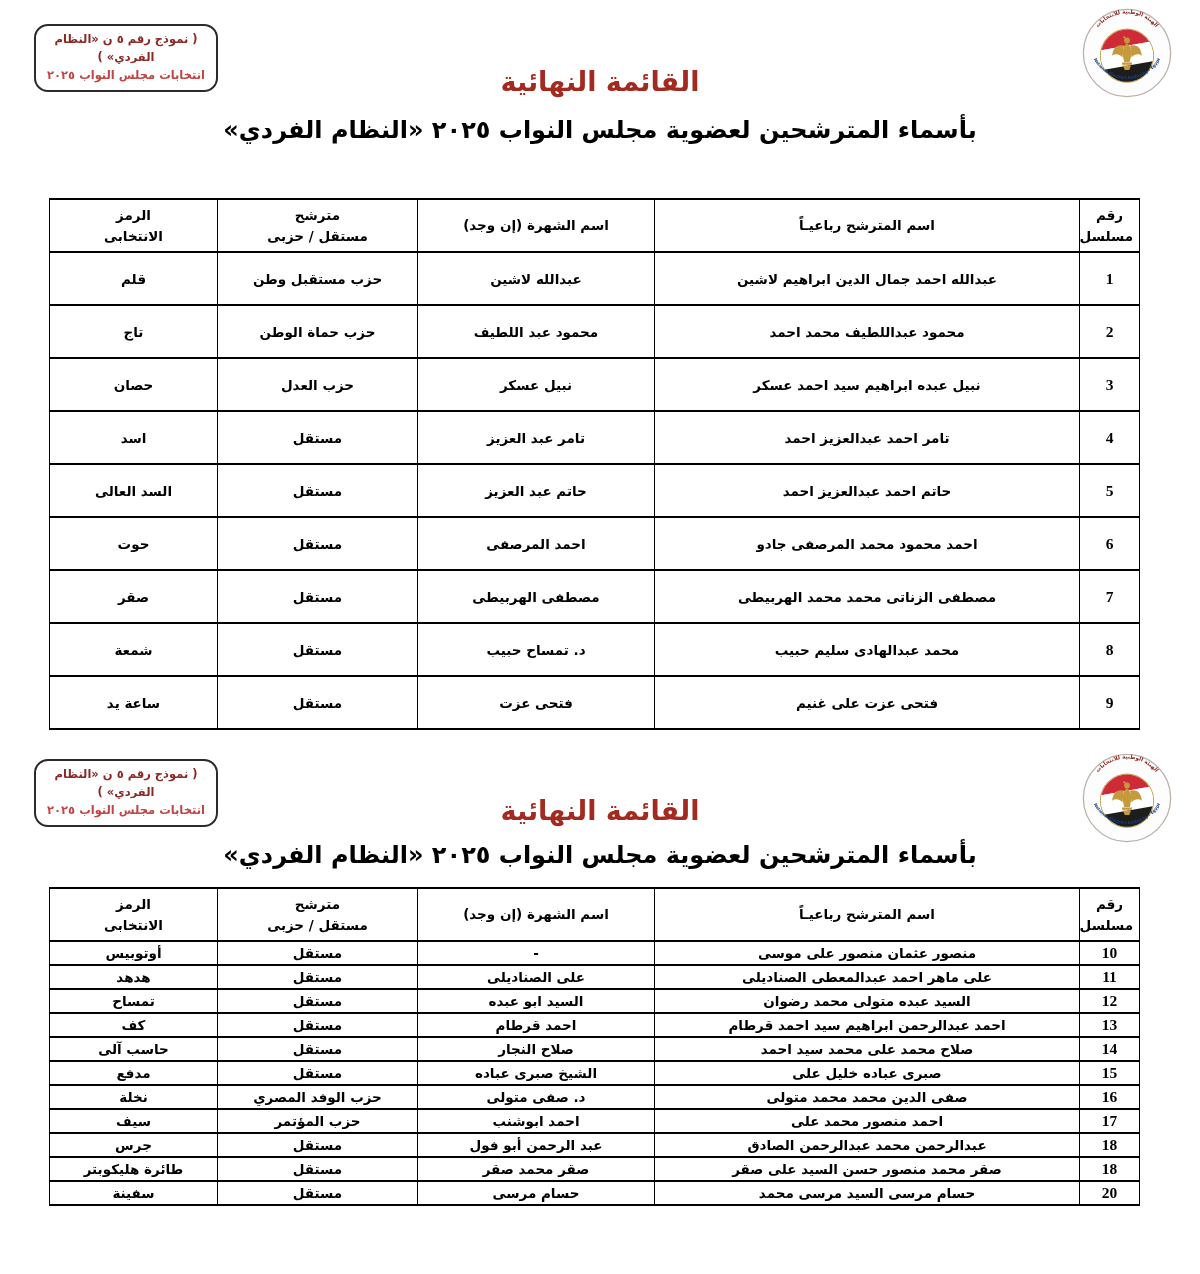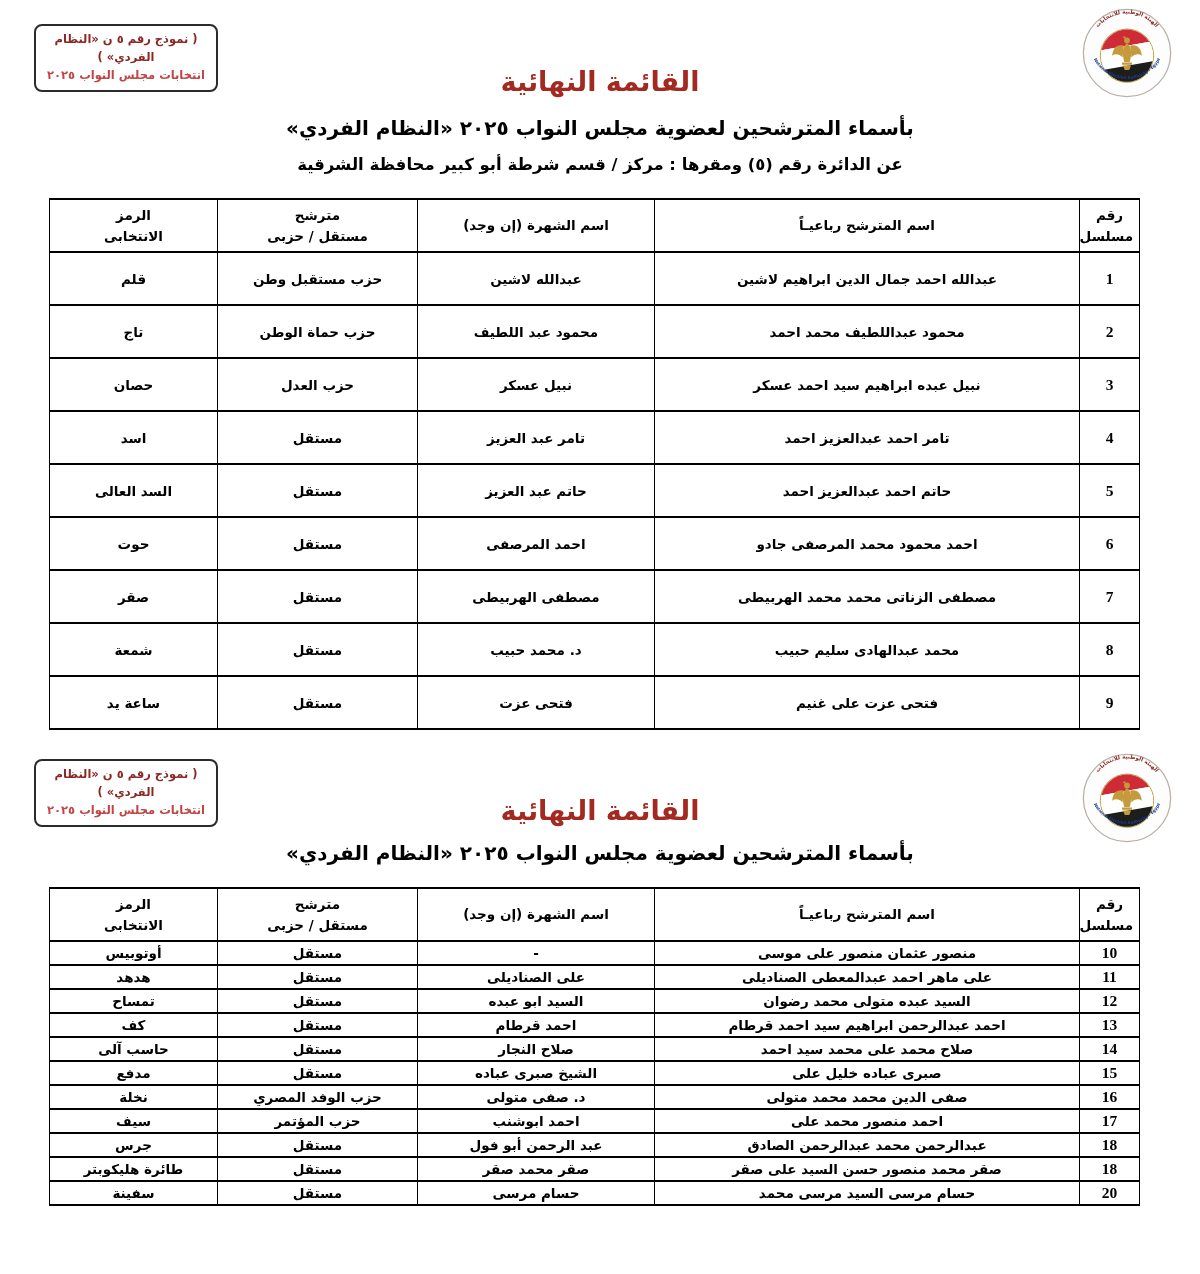--- a/index.html
+++ b/index.html
@@ -13,21 +13,21 @@
     overflow:hidden;
     direction:rtl;
   }
   .section-header { position:relative; width:100%; }
   .sec1 .section-header { height:198px; }
   .sec2 .section-header { height:136px; }
 
   .stamp {
     position:absolute; left:34px; top:24px;
     width:184px; min-height:50px;
-    border:2.2px solid #2b2b2b; border-radius:8px;
+    border:2.2px solid #2b2b2b; border-radius:14px;
     padding:5px 6px 6px 6px;
     text-align:center;
     font-weight:bold; font-size:11.5px; line-height:1.55;
     background:#fff;
   }
   .sec2 .stamp { top:8px; }
   .stamp .l1 { color:#8c2824; }
   .stamp .l2 { color:#c24545; }
 
   .nea-logo { position:absolute; right:28px; top:8px; width:90px; height:90px; }
@@ -35,21 +35,21 @@
 
   .doc-title {
     position:absolute; left:0; right:0; top:66px;
     text-align:center;
     color:#a32a20; font-size:27px; font-weight:bold;
   }
   .sec2 .doc-title { top:44px; }
   .doc-subtitle {
     position:absolute; left:0; right:0; top:116px;
     text-align:center;
-    color:#000; font-size:20px; font-weight:bold;
+    color:#000; font-size:24px; font-weight:bold;
   }
   .sec2 .doc-subtitle { top:90px; }
   .doc-district {
     position:absolute; left:0; right:0; top:155px;
     text-align:center;
     color:#000; font-size:16.5px; font-weight:bold;
   }
 
   table.cand {
     border-collapse:collapse; table-layout:fixed;
@@ -117,21 +117,20 @@
           <rect x="44.5" y="60.5" width="11" height="2.6"></rect>
           <path d="M45.5 64 L54.5 64 L52.5 69 L47.5 69 Z"></path>
         </g>
         <text font-size="4.6" font-weight="bold" fill="#1a3e8c">
           <textPath href="#arcBotA" startOffset="50%" text-anchor="middle">National Election Authority - Egypt</textPath>
         </text>
       </svg>
 
       <h1 class="doc-title">القائمة النهائية</h1>
       <h2 class="doc-subtitle">بأسماء المترشحين لعضوية مجلس النواب ٢٠٢٥ «النظام الفردي»</h2>
-      <div class="doc-district">عن الدائرة رقم (٥)   ومقرها : مركز / قسم شرطة أبو كبير   محافظة الشرقية</div>
     </div>
 
     <table class="cand">
       <colgroup>
         <col class="c-serial">
           <col class="c-name">
           <col class="c-fame">
           <col class="c-party">
           <col class="c-symbol">
       </colgroup>
@@ -199,21 +198,21 @@
           <tr>
             <td class="col-serial">7</td>
             <td class="col-name">مصطفى الزناتى محمد محمد الهربيطى</td>
             <td class="col-fame">مصطفى الهربيطى</td>
             <td class="col-party">مستقل</td>
             <td class="col-symbol">صقر</td>
           </tr>
           <tr>
             <td class="col-serial">8</td>
             <td class="col-name">محمد عبدالهادى سليم حبيب</td>
-            <td class="col-fame">د. محمد حبيب</td>
+            <td class="col-fame">د. تمساح حبيب</td>
             <td class="col-party">مستقل</td>
             <td class="col-symbol">شمعة</td>
           </tr>
           <tr>
             <td class="col-serial">9</td>
             <td class="col-name">فتحى عزت على غنيم</td>
             <td class="col-fame">فتحى عزت</td>
             <td class="col-party">مستقل</td>
             <td class="col-symbol">ساعة يد</td>
           </tr>

